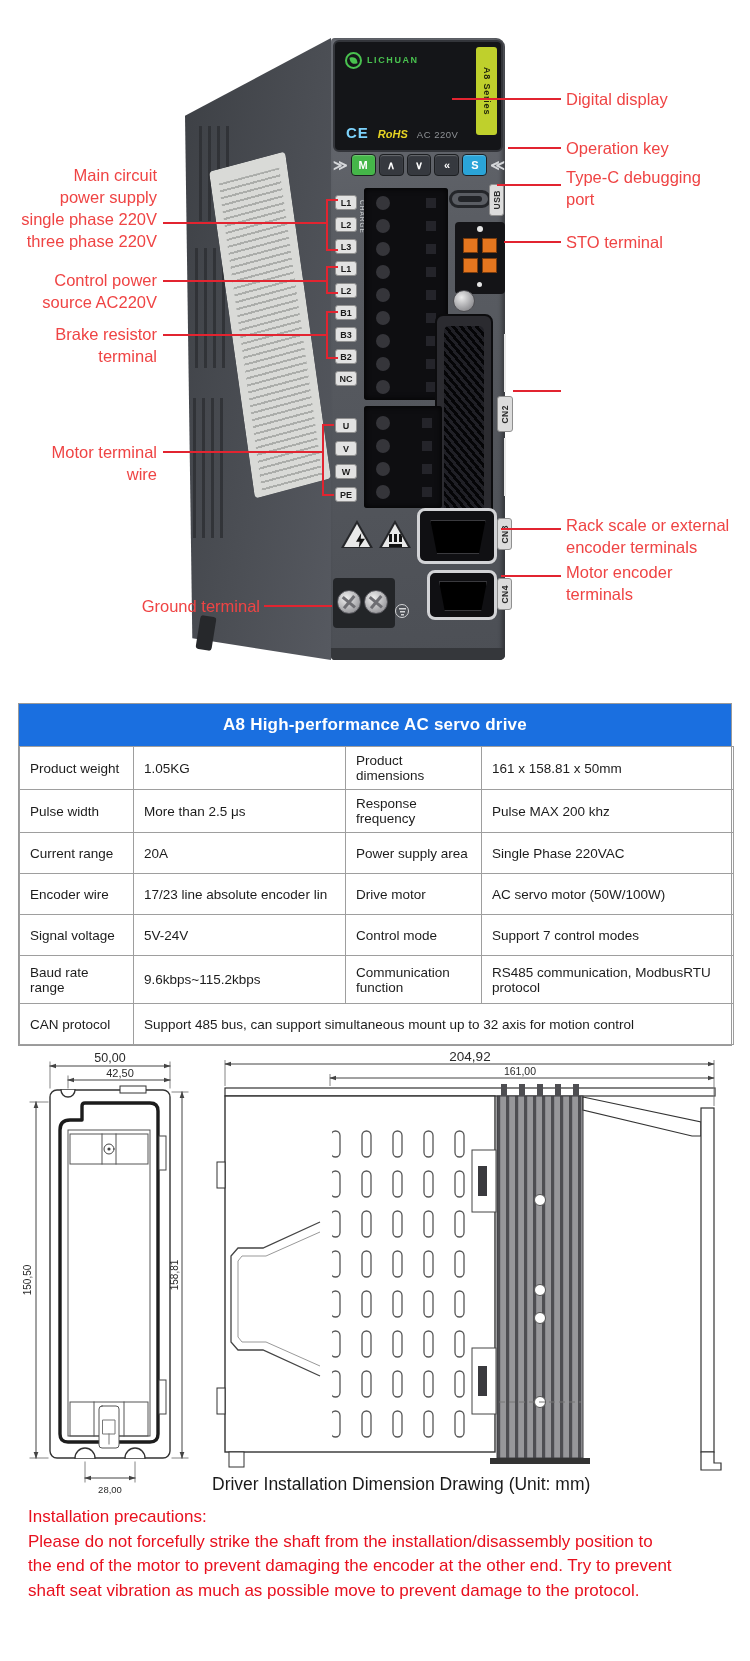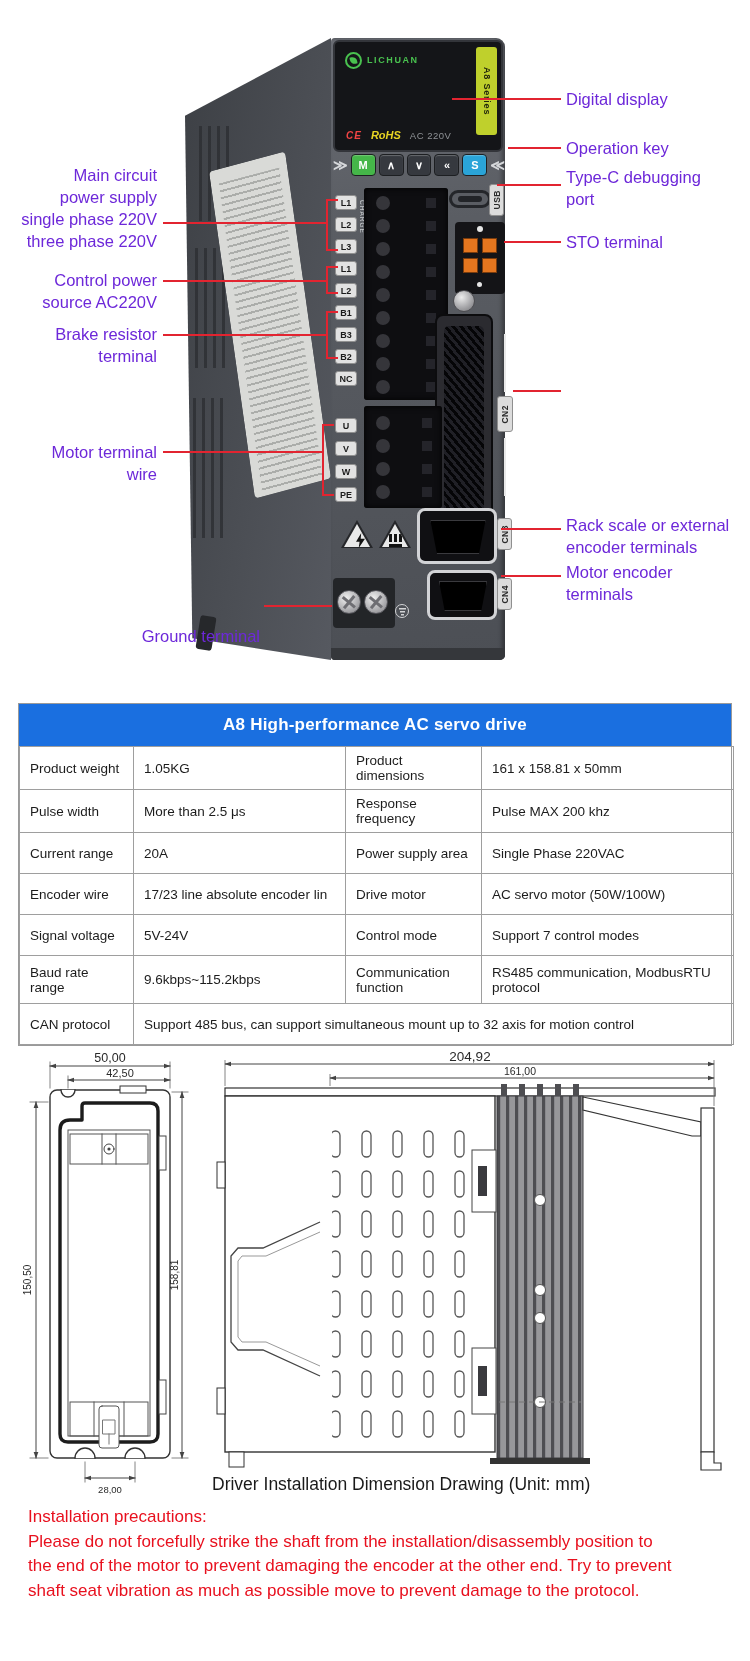--- a/index.html
+++ b/index.html
@@ -1,21 +1,21 @@
 <!DOCTYPE html>
 <html><head>
 <meta charset="utf-8">
 <style>
   html,body{margin:0;padding:0;background:#fff;}
   .page{position:relative;width:750px;height:1661px;background:#fff;overflow:hidden;
         font-family:"Liberation Sans",sans-serif;color:#151515;}
   .abs{position:absolute;}
 
   
-  .co{position:absolute;font-size:16.5px;line-height:22px;color:#6d28d9;}
+  .co{position:absolute;font-size:16.5px;line-height:22px;color:#ef4444;}
   .co.right-side{text-align:left;}
   .co.left-side{text-align:right;}
   .co-line{position:absolute;height:2px;background:#e22430;}
   .co-brk{position:absolute;border:2px solid #e22430;border-right:none;width:10px;}
 
   
   .device{position:absolute;left:185px;top:38px;width:320px;height:622px;}
   .dev-side{position:absolute;left:0;top:0;width:146px;height:622px;
             background:linear-gradient(100deg,#3d4045 0%,#4b4e54 55%,#565960 100%);
             clip-path:polygon(0 12.5%,100% 0%,100% 100%,5% 96.5%);}
@@ -31,21 +31,21 @@
              border-radius:4px 9px 5px 4px;box-shadow:inset -3px 0 4px rgba(0,0,0,.35);}
   .bezel{position:absolute;left:2px;top:2px;width:170px;height:112px;background:#141518;
          border:2px solid #33353a;border-radius:6px;box-sizing:border-box;}
   .logo-dot{position:absolute;left:10px;top:10px;width:17px;height:17px;border:2px solid #49c14f;border-radius:50%;box-sizing:border-box;}
   .logo-dot i{position:absolute;left:3px;top:3px;width:7px;height:7px;background:#49c14f;border-radius:0 70% 0 70%;transform:rotate(-10deg);}
   .brand{position:absolute;left:32px;top:13px;font-size:9px;font-weight:bold;letter-spacing:1.6px;color:#49c14f;}
   .series-strip{position:absolute;right:4px;top:5px;width:21px;height:88px;background:#bfd02c;border-radius:3px;
                 display:flex;align-items:center;justify-content:center;}
   .series-strip span{writing-mode:vertical-rl;font-size:9px;font-weight:bold;color:#23270c;letter-spacing:.8px;}
   .cert-row{position:absolute;left:11px;bottom:9px;display:flex;align-items:baseline;gap:9px;}
-  .ce{font-size:10px;font-weight:bold;color:#ef4444;letter-spacing:1px;font-style:italic;}
+  .ce{font-size:15px;font-weight:bold;color:#7dd3fc;letter-spacing:1px;}
   .rohs{font-size:11px;font-weight:bold;font-style:italic;color:#e8d523;text-align:center;}
   .acv{font-size:9.5px;color:#8f9296;letter-spacing:.5px;}
   .btn-row{position:absolute;left:2px;top:116px;width:172px;display:flex;align-items:center;gap:3px;}
   .decor-ch{color:#d6d8db;font-size:14px;font-weight:bold;line-height:20px;}
   .key{width:23px;height:20px;border-radius:4px;border:1px solid #1d1f22;color:#fff;font-size:11px;font-weight:bold;
        display:flex;align-items:center;justify-content:center;background:#36393f;box-shadow:inset 0 1px 1px rgba(255,255,255,.25);}
   .key.green{background:#45b649;}
   .key.blue{background:#2aa4d8;}
   .tcol{position:absolute;left:4px;display:flex;flex-direction:column;gap:7px;}
   .tlabel{width:22px;height:15px;background:#e2e2e2;border-radius:3px;color:#1b1b1b;font-size:9px;font-weight:bold;
@@ -269,21 +269,21 @@
     <div class="co-line" style="left:163px;top:334px;width:164px;"></div>
     <div class="co-brk" style="left:326px;top:311px;height:44px;"></div>
 
     <div class="co left-side" style="right:593px;top:441px;width:200px;">
       <div>Motor terminal</div>
       <div>wire</div>
     </div>
     <div class="co-line" style="left:163px;top:451px;width:160px;"></div>
     <div class="co-brk" style="left:322px;top:424px;height:68px;"></div>
 
-    <div class="co left-side" style="right:490px;top:625px;width:200px;">
+    <div class="co left-side" style="right:490px;top:595px;width:200px;">
       <div>Ground terminal</div>
     </div>
     <div class="co-line" style="left:264px;top:605px;width:68px;"></div>
 
     <div class="co right-side" style="left:566px;top:88px;width:180px;">
       <div>Digital display</div>
     </div>
     <div class="co-line" style="left:452px;top:98px;width:109px;"></div>
 
     <div class="co right-side" style="left:566px;top:137px;width:180px;">

